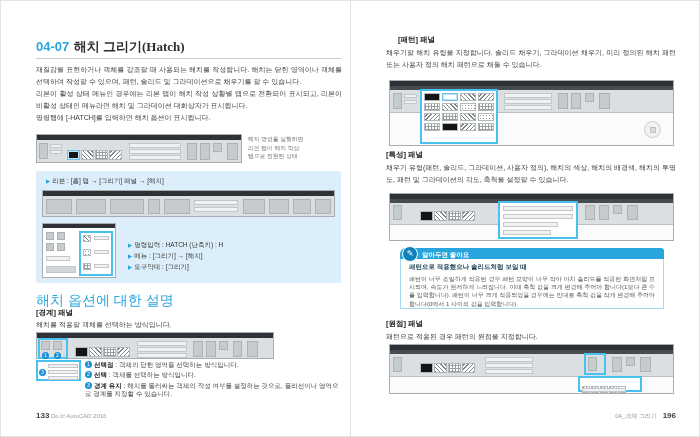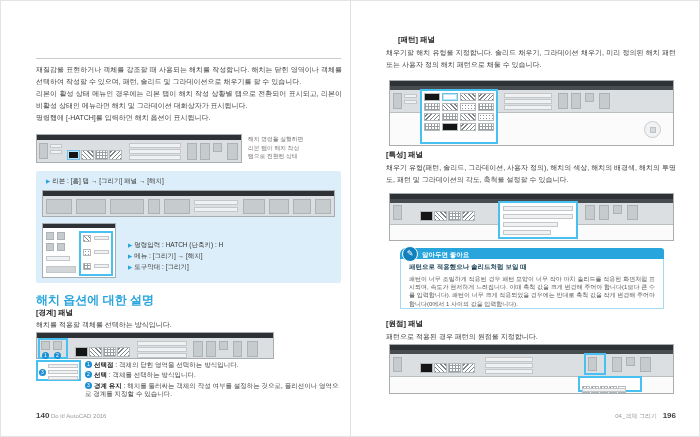--- a/index.html
+++ b/index.html
@@ -11,21 +11,21 @@
 
   
   .sec-num{color:var(--accent);font-weight:bold;font-size:13px;}
   .sec-title{color:#2d2d2d;font-size:13px;font-weight:bold;font-family:"Liberation Serif",serif;}
   .rule{background:#c7ccd1;height:1px;}
   .body-txt p{margin:0;font-size:7px;line-height:12.1px;color:#3d3d3d;text-align:justify;}
   .caption{font-size:5.8px;line-height:8.6px;color:#777;}
   .bluebox{background:#dceef9;border-radius:2px;}
   .cmd{font-size:6.5px;color:#333;white-space:nowrap;}
   .cmd .ar{color:var(--accent);font-size:5.5px;margin-right:2px;}
-  .h-blue{color:var(--accent);font-weight:bold;font-size:12px;}
+  .h-blue{color:var(--accent);font-weight:normal;font-size:14px;}
   .h-panel{color:#222;font-weight:bold;font-size:7.5px;}
   .desc{font-size:7px;line-height:12px;color:#3d3d3d;text-align:justify;margin:0;}
   .bullet{font-size:6.5px;line-height:8.8px;color:#3d3d3d;margin-bottom:1.5px;}
   .bullet b{color:#1a1a1a;}
   .bnum{display:inline-block;width:7px;height:7px;border-radius:50%;background:#1c8fd2;color:#fff;
         font-size:5px;line-height:7px;text-align:center;margin-right:2px;vertical-align:1px;}
   .footer{font-size:6px;color:#999;}
   .footer .pg{font-size:8px;font-weight:bold;color:#444;}
 
   
@@ -63,20 +63,24 @@
   .tip-title{font-size:6.5px;font-weight:bold;color:#153c52;margin:0 0 2.5px 0;}
   .tip-txt{font-size:6px;line-height:8.4px;color:#555;text-align:justify;margin:0;}
 </style>
 </head>
 <body>
 
 <div class="spread">
 
   <div class="abs" style="left:0;top:0;width:349px;height:437px;">
 
+    <div class="abs" style="left:35px;top:36px;white-space:nowrap;">
+      <span class="sec-num">04-07</span>
+      <span class="sec-title">해치 그리기(Hatch)</span>
+    </div>
     <div class="abs rule" style="left:35px;top:57px;width:305px;"></div>
 
     <div class="abs body-txt" style="left:35px;top:63px;width:306px;">
       <p>재질감을 표현하거나 객체를 강조할 때 사용되는 해치를 작성합니다. 해치는 닫힌 영역이나 객체를 선택하여 작성할 수 있으며, 패턴, 솔리드 및 그라데이션으로 채우기를 할 수 있습니다.</p>
       <p>리본이 활성 상태 메뉴인 경우에는 리본 탭이 해치 작성 상황별 탭으로 전환되어 표시되고, 리본이 비활성 상태인 메뉴라면 해치 및 그라데이션 대화상자가 표시됩니다.</p>
       <p>명령행에 [-HATCH]를 입력하면 해치 옵션이 표시됩니다.</p>
     </div>
 
     <div class="shot" style="left:35px;top:133px;width:206px;height:29px;">
       <div class="tbar"></div>
@@ -187,21 +191,21 @@
       </div>
       <div class="bullet">
         <span class="bnum">2</span><b>선택</b><span> : 객체를 선택하는 방식입니다.</span>
       </div>
       <div class="bullet">
         <span class="bnum">3</span><b>경계 유지</b><span> : 해치를 둘러싸는 객체의 작성 여부를 설정하는 것으로, 폴리선이나 영역으로 경계를 지정할 수 있습니다.</span>
       </div>
     </div>
 
     <div class="abs footer" style="left:35px;top:410px;">
-      <span class="pg">140</span>
+      <span class="pg">133</span>
       <span>Do it! AutoCAD 2016</span>
     </div>
   </div>
 
   <div class="divider"></div>
 
   <div class="abs" style="left:350px;top:0;width:350px;height:437px;">
 
     <div class="abs h-panel" style="left:35px;top:34px;margin-left:12px;">[패턴] 패널</div>
     <p class="abs desc" style="left:35px;top:46px;width:290px;">채우기할 해치 유형을 지정합니다. 솔리드 채우기, 그라데이션 채우기, 미리 정의된 해치 패턴 또는 사용자 정의 해치 패턴으로 채울 수 있습니다.</p>

